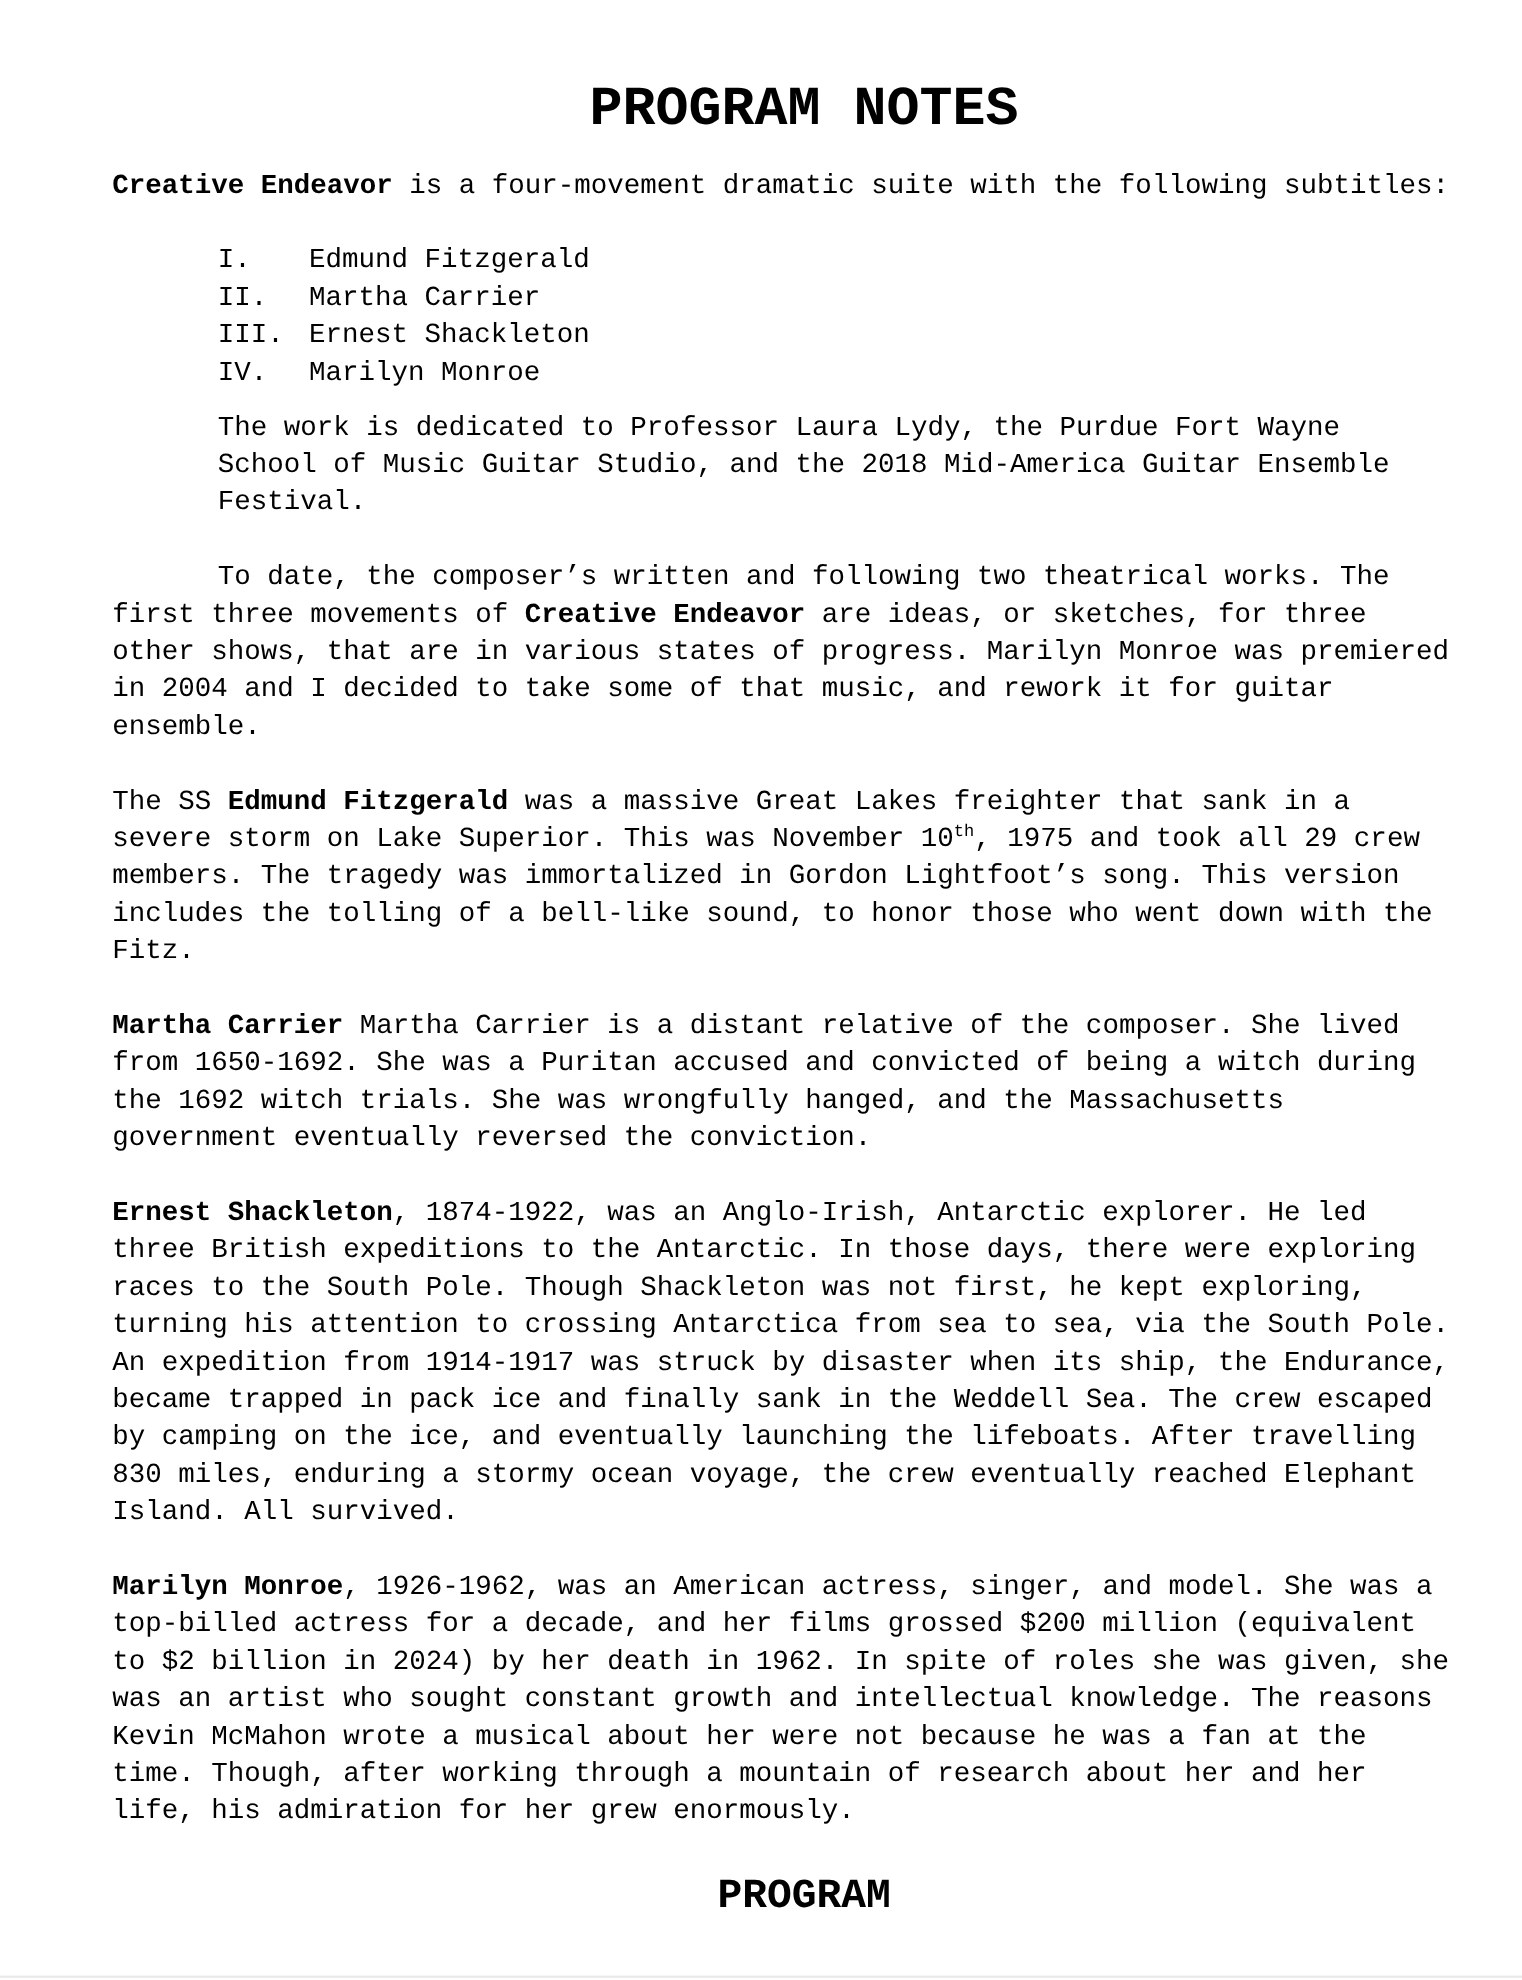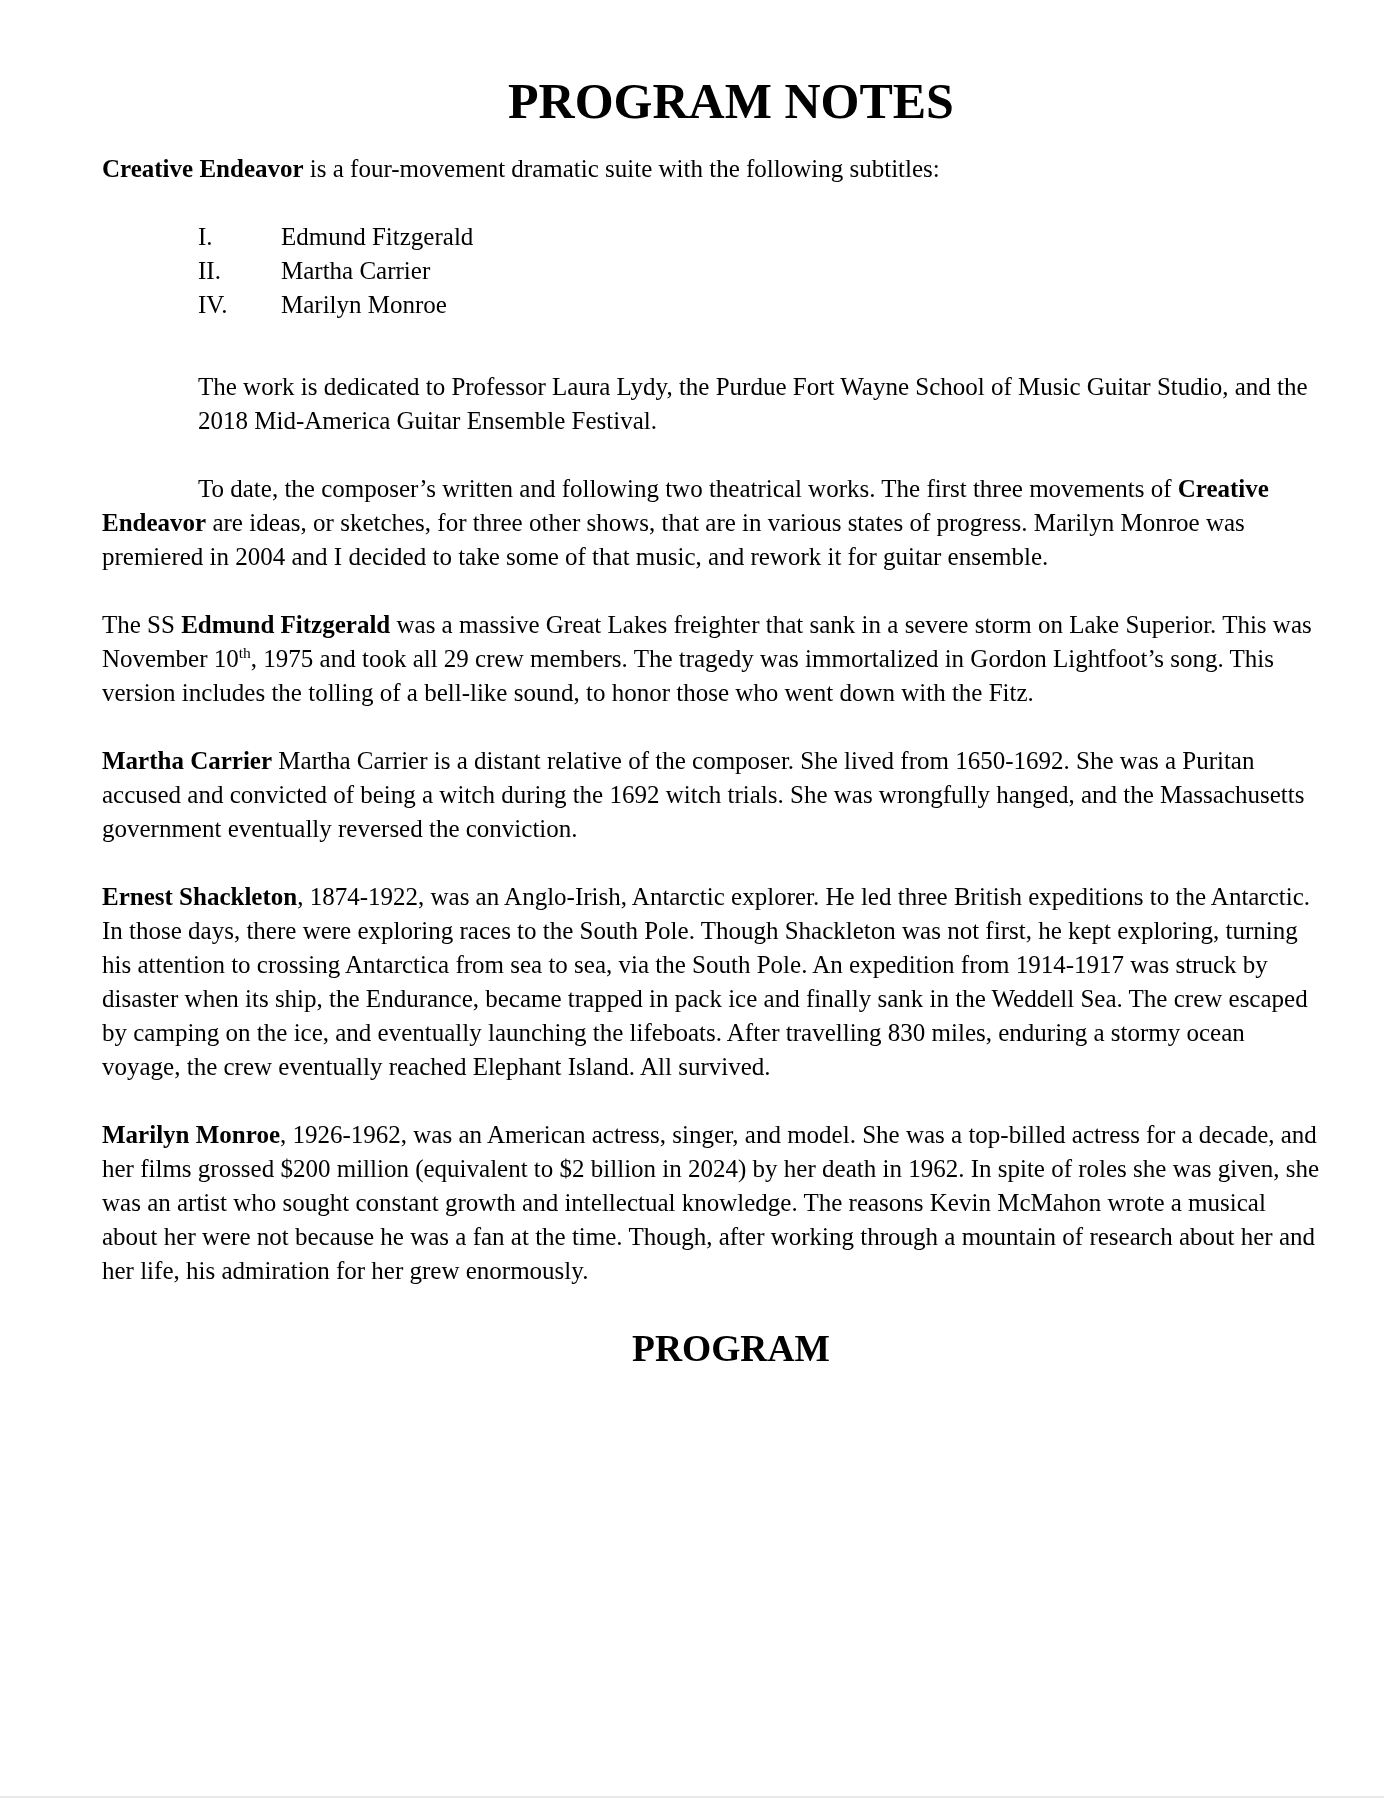--- a/index.html
+++ b/index.html
@@ -7,31 +7,31 @@
     position:relative;
     width:1384px;
     height:1800px;
     background:#ffffff;
     overflow:hidden;
     font-family:"Liberation Serif", serif;
     color:#000000;
     font-size:25px;
     line-height:34px;
   }
-  .content { padding:84px 61px 0 102px; }
+  .content { padding:84px 61px 0 102px;font-family:Liberation Mono, monospace; }
   .para { margin:16px 0 34px 0; }
   .heading {
     font-weight:bold;
     text-align:center;
     margin:0 -139px 34px -102px;
   }
   .heading.notation { margin-top:44px; }
   .first-indent { text-indent:96px; }
   .indent-block { margin-left:96px; }
-  .movements { margin:0 0 48px 0; }
+  .movements { margin:0 0 16px 0; }
   .movement-row { white-space:nowrap; }
   .numeral { display:inline-block; margin-left:96px; width:83px; }
   sup.ord { font-size:62%; vertical-align:super; line-height:0; }
   b { font-weight:bold; }
   .bottom-edge {
     position:absolute;
     left:0; right:0; bottom:2px;
     height:2px;
     background:#e9e9e9;
   }
@@ -47,20 +47,23 @@
     <p class="para"><b>Creative Endeavor</b><span> is a four-movement dramatic suite with the following subtitles:</span></p>
 
     <div class="movements">
       <div class="movement-row">
         <span class="numeral">I.</span><span class="mname">Edmund Fitzgerald</span>
       </div>
       <div class="movement-row">
         <span class="numeral">II.</span><span class="mname">Martha Carrier</span>
       </div>
       <div class="movement-row">
+        <span class="numeral">III.</span><span class="mname">Ernest Shackleton</span>
+      </div>
+      <div class="movement-row">
         <span class="numeral">IV.</span><span class="mname">Marilyn Monroe</span>
       </div>
     </div>
 
     <p class="para indent-block">The work is dedicated to Professor Laura Lydy, the Purdue Fort Wayne School of Music Guitar Studio, and the 2018 Mid-America Guitar Ensemble Festival.</p>
 
     <p class="para first-indent"><span>To date, the composer’s written and following two theatrical works. The first three movements of </span><b>Creative Endeavor</b><span> are ideas, or sketches, for three other shows, that are in various states of progress. Marilyn Monroe was premiered in 2004 and I decided to take some of that music, and rework it for guitar ensemble.</span></p>
 
 
     <p class="para"><span>The SS </span><b>Edmund Fitzgerald</b><span> was a massive Great Lakes freighter that sank in a severe storm on Lake Superior. This was November 10</span><sup class="ord">th</sup><span>, 1975 and took all 29 crew members. The tragedy was immortalized in Gordon Lightfoot’s song. This version includes the tolling of a bell-like sound, to honor those who went down with the Fitz.</span></p>

